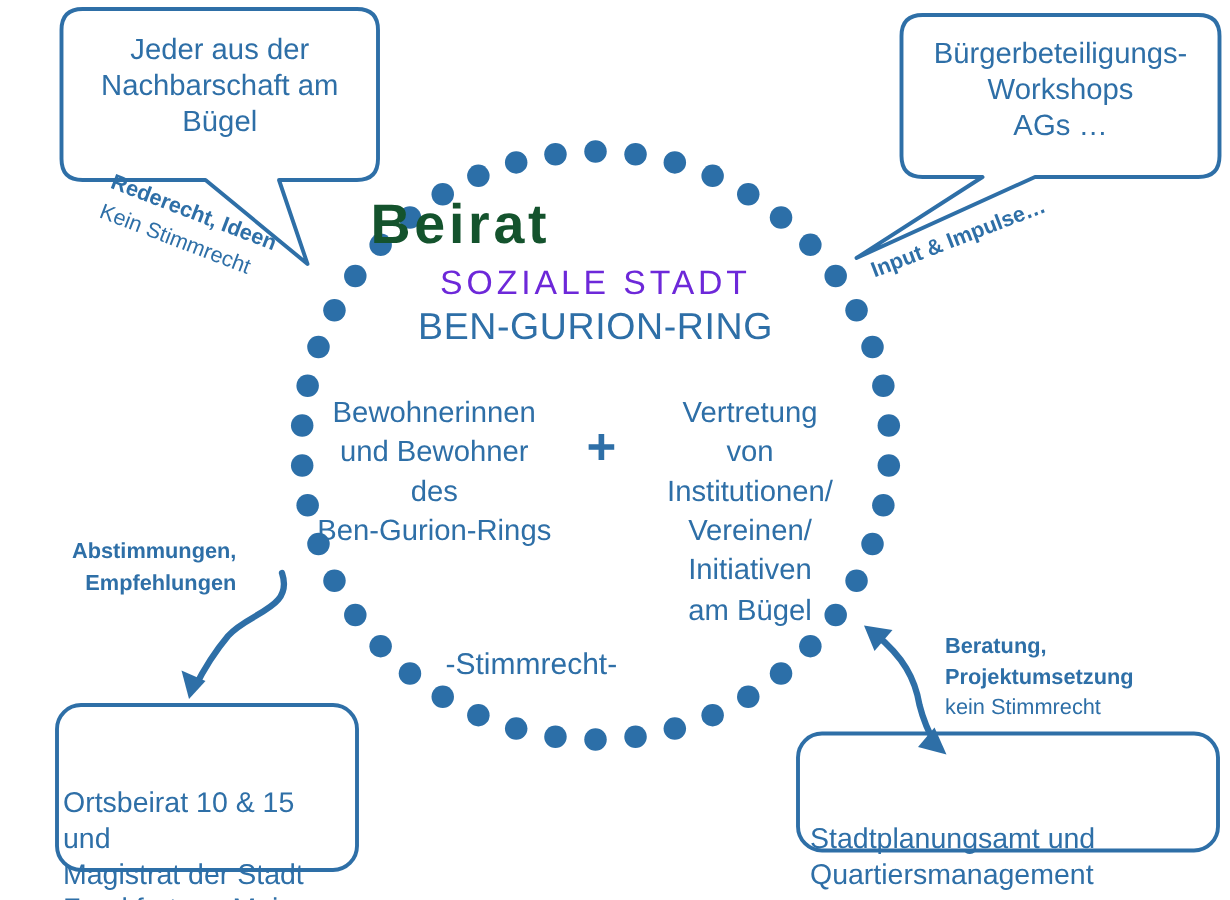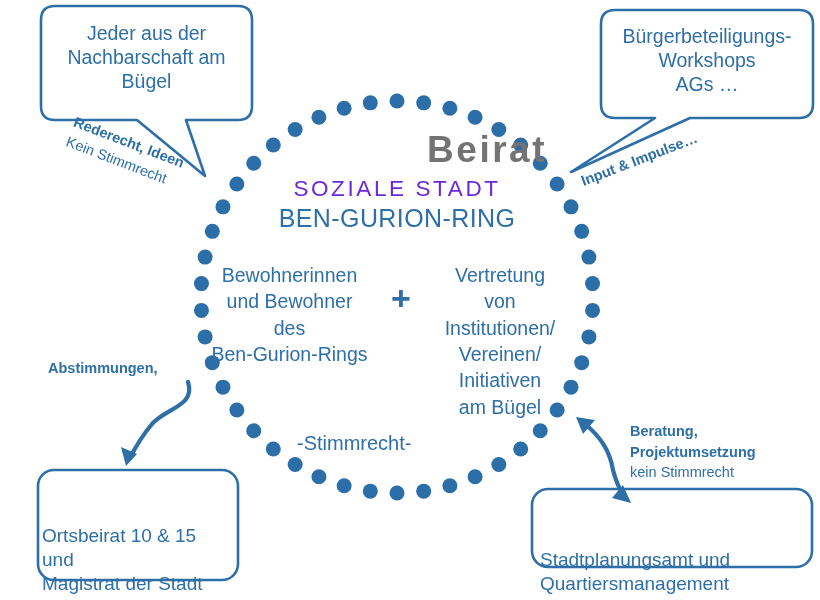--- a/index.html
+++ b/index.html
@@ -44,22 +44,22 @@
     color: #2E6FA7;
     line-height: 1.25;
     margin-top: 45px;
   }
 
   
   #title-beirat {
     font-size: 37px;
     font-weight: bold;
     letter-spacing: 2.5px;
-    text-align: right;
-    color: #737373;
+    text-align: left;
+    color: #14532d;
   }
   #title-sub1 {
     font-size: 22.5px;
     letter-spacing: 2.6px;
     text-align: center;
     color: #6d28d9;
   }
   #title-sub2 {
     font-size: 25px;
     letter-spacing: 0.4px;
@@ -249,20 +249,21 @@
 von
 Institutionen/
 Vereinen/
 Initiativen
 am Bügel</div>
 
   <div class="txt" id="stimmrecht" style="left:297px; top:432px; width:200px;">-Stimmrecht-</div>
 
   <div id="anno-bl">
     <div class="anno anno-b">Abstimmungen,</div>
+    <div class="anno anno-b">Empfehlungen</div>
   </div>
 
   <div class="txt box-text" style="left:42px; top:479px; width:192px;">Ortsbeirat 10 &amp; 15
 und
 Magistrat der Stadt
 Frankfurt am Main</div>
 
   <div id="anno-br">
     <div class="anno anno-b">Beratung,</div>
     <div class="anno anno-b">Projektumsetzung</div>

